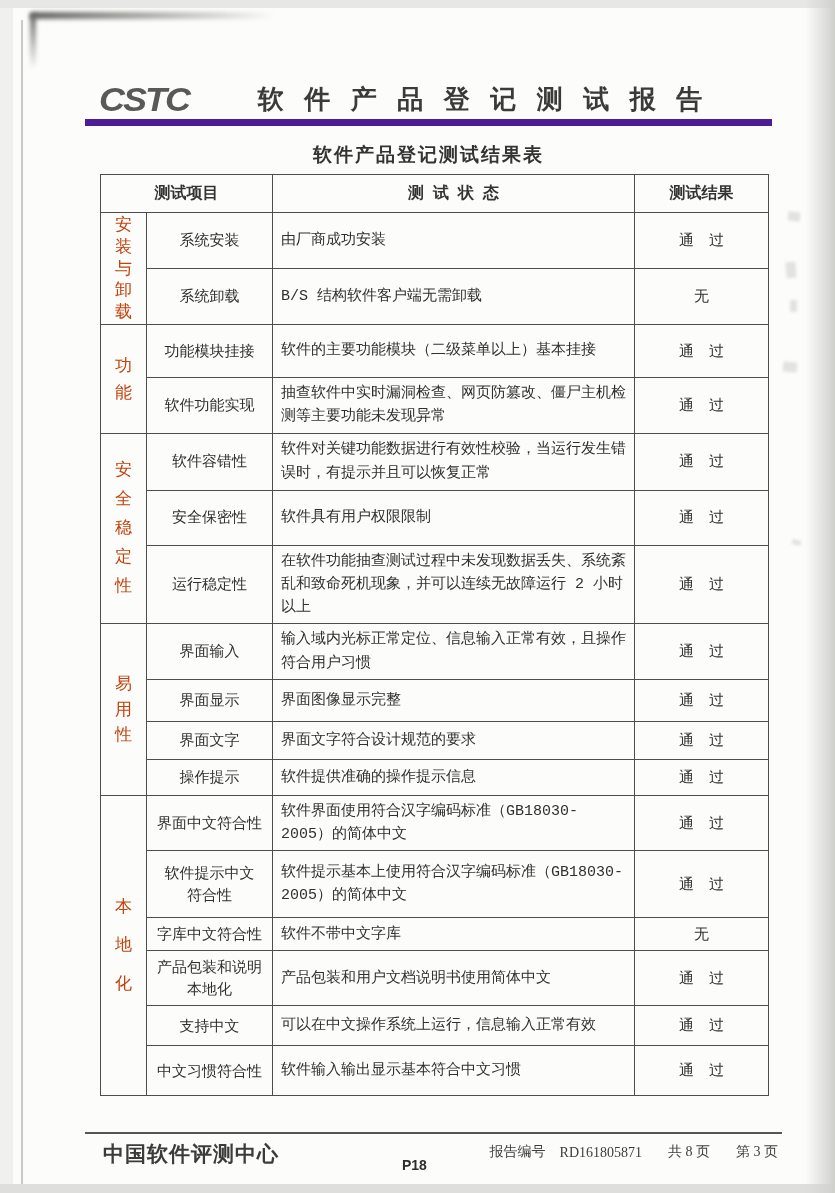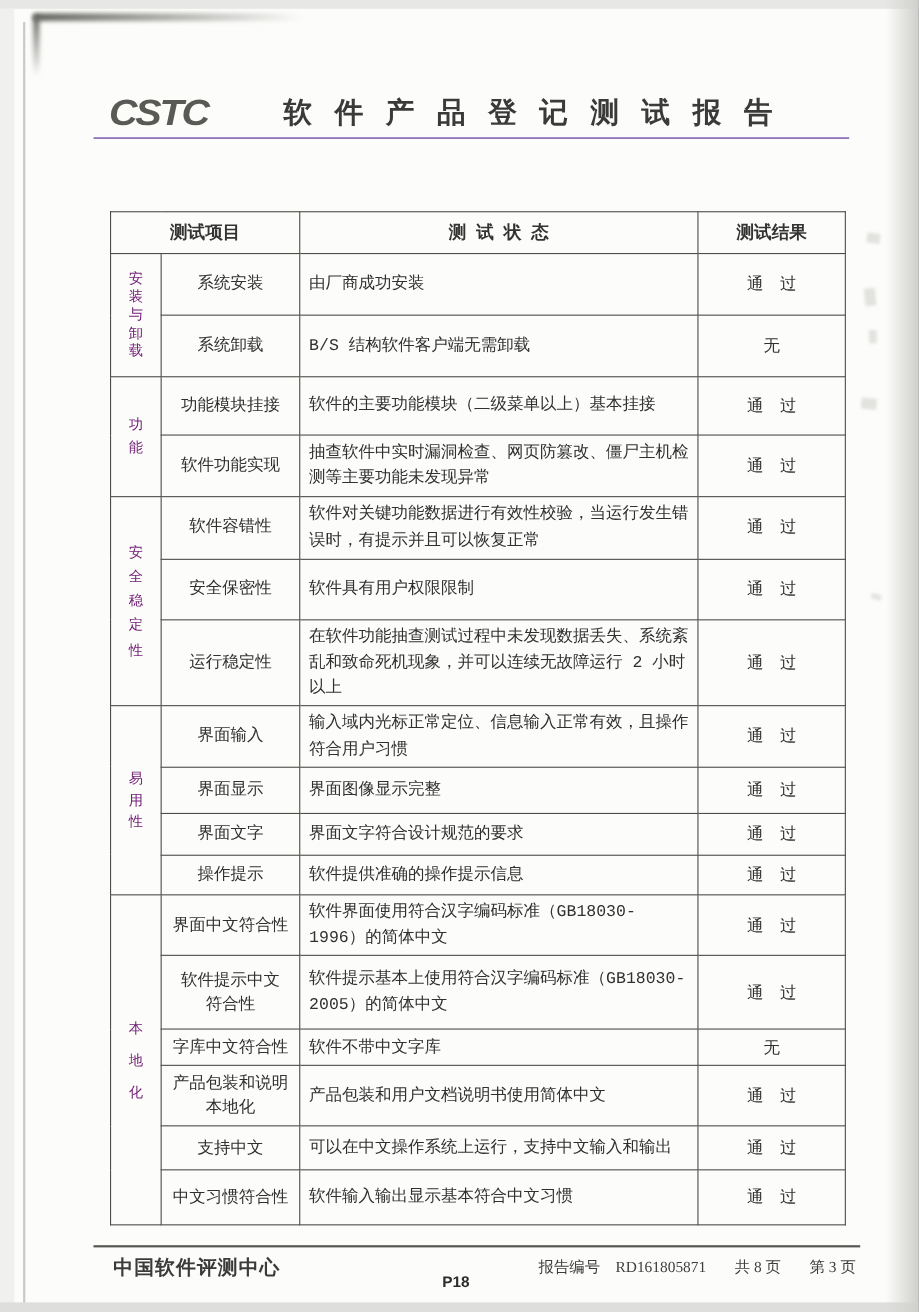--- a/index.html
+++ b/index.html
@@ -23,58 +23,58 @@
                      background:linear-gradient(180deg,#6b6b67, rgba(120,120,116,0)); filter:blur(2px); }
   .artifact { position:absolute; background:#aeaeaa; opacity:.33; filter:blur(1.5px); }
   .a1 { left:788px; top:212px; width:12px; height:9px;  transform:rotate(8deg); }
   .a2 { left:786px; top:262px; width:10px; height:16px; transform:rotate(-5deg); }
   .a3 { left:790px; top:300px; width:7px;  height:12px; }
   .a4 { left:783px; top:362px; width:14px; height:10px; transform:rotate(5deg); }
   .a5 { left:792px; top:540px; width:9px;  height:5px;  transform:rotate(15deg); }
 
   
   .header { position:absolute; left:85px; top:80px; width:687px; height:46px;
-            display:flex; align-items:center; border-bottom:1px solid #4c1d95; }
+            display:flex; align-items:center; border-bottom:7px solid #4c1d95; }
   .logo { font-family:"Liberation Sans","DejaVu Sans",sans-serif;
           font-weight:bold; font-style:italic; font-size:36px; letter-spacing:-2px;
           color:#59595б; color:#595956; transform:scaleY(.92); padding-left:14px; }
   .doc-title { flex:1; text-align:center; font-weight:bold; font-size:26px;
                color:#3a3a38; word-spacing:12px; letter-spacing:1px; }
 
   .subtitle { position:absolute; left:85px; top:142px; width:687px; text-align:center;
               font-weight:bold; font-size:19px; letter-spacing:2px; color:#333331; }
 
   
-  table.results { position:absolute; left:100px; top:192px; width:668px;
+  table.results { position:absolute; left:100px; top:174px; width:668px;
                   border-collapse:collapse; table-layout:fixed; }
   table.results th, table.results td { border:1.5px solid #4d4d4a; vertical-align:middle; }
   col.c-cat    { width:46px; }
   col.c-item   { width:126px; }
   col.c-status { width:362px; }
   col.c-result { width:134px; }
   th { font-size:16px; font-weight:bold; color:#333; height:38px; text-align:center; }
   th.sp { letter-spacing:9px; text-indent:9px; }
-  td.cat  { text-align:center; font-size:13px; color:#701a75; }
+  td.cat  { text-align:center; font-size:17px; color:#c2410c; }
   .vtext  { width:19px; margin:0 auto; word-break:break-all; text-align:center; }
   .lh13 .vtext { line-height:1.28; }
   .lh16 .vtext { line-height:1.6; }
   .lh17 .vtext { line-height:1.7; }
   .lh15 .vtext { line-height:1.5; }
   .lh22 .vtext { line-height:2.25; }
   td.item { text-align:center; font-size:15px; padding:2px 4px; line-height:1.5; color:#303030; }
   td.item .w6 { display:inline-block; width:95px; }
   td.status { text-align:left; font-size:15px; padding:4px 8px; line-height:1.55; color:#303030;font-family:Liberation Mono, monospace; }
   td.result { text-align:center; font-size:15px; color:#303030; }
 
   
   .footer-rule { position:absolute; left:85px; top:1132px; width:697px; height:2px; background:#55555
 2; background:#555552; }
   .footer-org { position:absolute; left:103px; top:1140px;
                 font-family:"Liberation Sans","DejaVu Sans",sans-serif;
-                font-weight:bold; font-size:18px; letter-spacing:1px; color:#3b3b39; }
+                font-weight:bold; font-size:21px; letter-spacing:1px; color:#3b3b39; }
   .footer-right { position:absolute; right:57px; top:1143px; display:flex; align-items:flex-end;
                   font-size:14px; color:#3d3d3b; }
   .footer-right .seg { margin-left:26px; }
   .footer-right .seg.first { margin-left:0; }
   .footer-right .no { margin-left:14px; font-family:"Liberation Serif",serif; }
   .page-mark { position:absolute; left:402px; top:1157px;
                font-family:"Liberation Sans","DejaVu Sans",sans-serif;
                font-weight:bold; font-size:14px; color:#2c2c2a; }
 </style>
 </head>
@@ -91,20 +91,21 @@
   <div class="artifact a2"></div>
   <div class="artifact a3"></div>
   <div class="artifact a4"></div>
   <div class="artifact a5"></div>
 
   <div class="header">
     <span class="logo">CSTC</span>
     <span class="doc-title">软 件 产 品 登 记 测 试 报 告</span>
   </div>
 
+  <div class="subtitle">软件产品登记测试结果表</div>
 
   <table class="results">
     <colgroup>
         <col class="c-cat">
         <col class="c-item">
         <col class="c-status">
         <col class="c-result">
       </colgroup>
     <tbody>
         <tr>
@@ -182,41 +183,41 @@
       <td class="item">操作提示</td>
       <td class="status">软件提供准确的操作提示信息</td>
       <td class="result">通　过</td>
     </tr>
 
     <tr style="height:55px;">
       <td class="cat lh22" rowspan="6">
             <div class="vtext">本地化</div>
           </td>
       <td class="item">界面中文符合性</td>
-      <td class="status">软件界面使用符合汉字编码标准（GB18030-1996）的简体中文</td>
+      <td class="status">软件界面使用符合汉字编码标准（GB18030-2005）的简体中文</td>
       <td class="result">通　过</td>
     </tr>
     <tr style="height:67px;">
       <td class="item"><span class="w6">软件提示中文符合性</span></td>
       <td class="status">软件提示基本上使用符合汉字编码标准（GB18030-2005）的简体中文</td>
       <td class="result">通　过</td>
     </tr>
     <tr style="height:33px;padding-left:11px;">
       <td class="item">字库中文符合性</td>
       <td class="status">软件不带中文字库</td>
       <td class="result">无</td>
     </tr>
     <tr style="height:55px;">
       <td class="item">产品包装和说明本地化</td>
       <td class="status">产品包装和用户文档说明书使用简体中文</td>
       <td class="result">通　过</td>
     </tr>
     <tr style="height:40px;margin-left:20px;">
       <td class="item">支持中文</td>
-      <td class="status">可以在中文操作系统上运行，支持中文输入和输出</td>
+      <td class="status">可以在中文操作系统上运行，信息输入正常有效</td>
       <td class="result">通　过</td>
     </tr>
     <tr style="height:50px;">
       <td class="item">中文习惯符合性</td>
       <td class="status">软件输入输出显示基本符合中文习惯</td>
       <td class="result">通　过</td>
     </tr>
   </tbody>
     </table>
 

